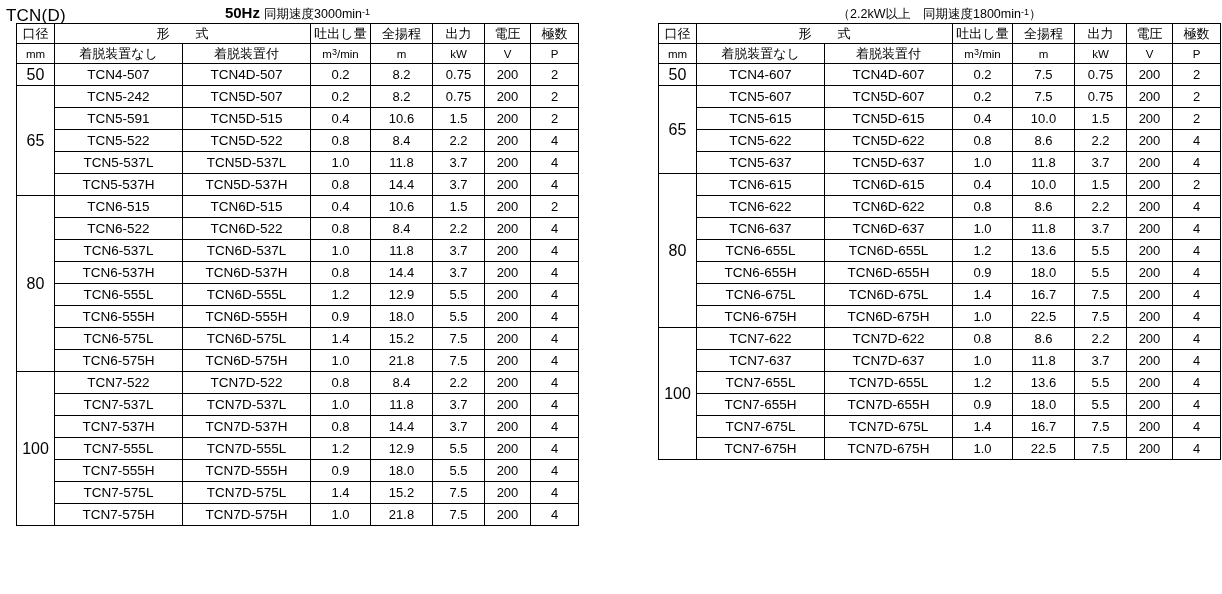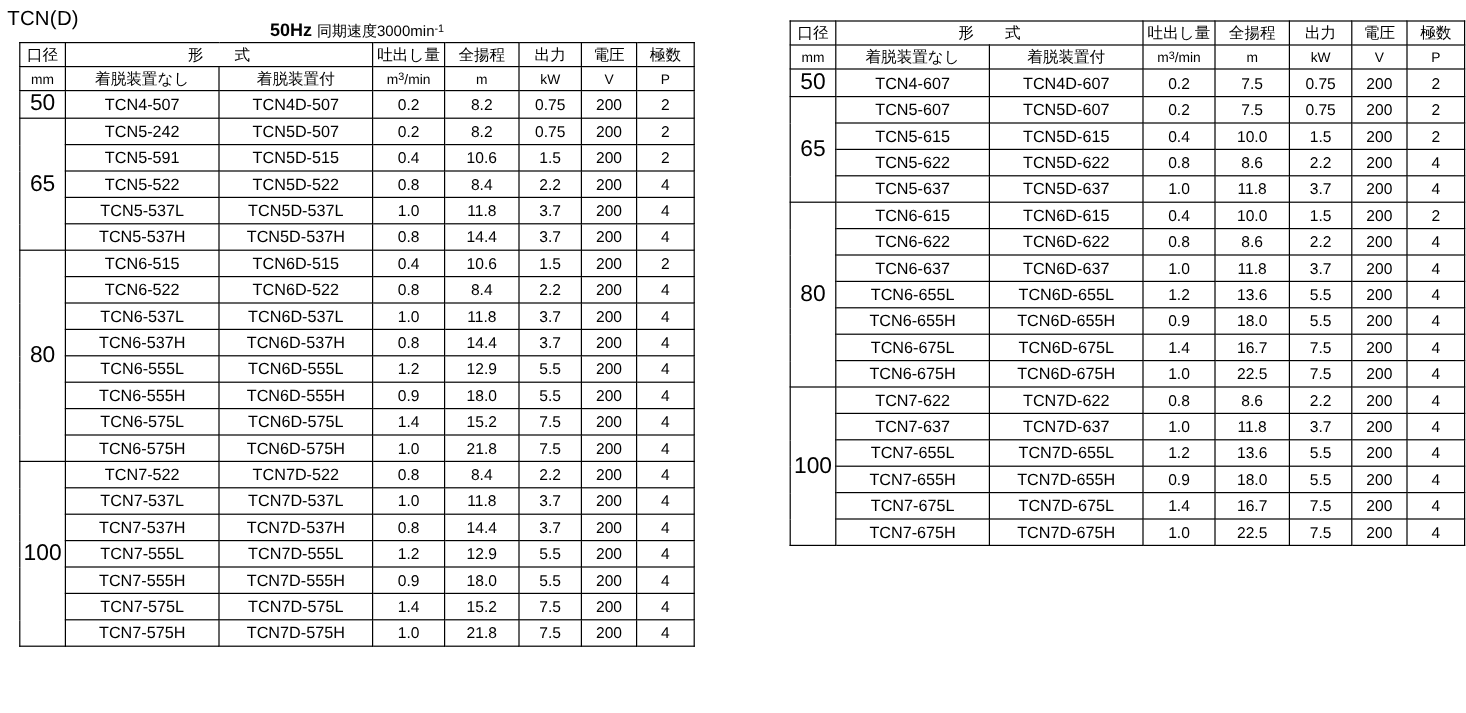--- a/index.html
+++ b/index.html
@@ -22,21 +22,21 @@
   }
   #product-title {
     position: absolute;
     left: 6px;
     top: 6px;
     font-size: 17px;
     letter-spacing: 0.2px;
   }
   .table-block {
     position: absolute;
-    top: 16px;
+    top: 4px;
     padding-left: 10px;
   }
   #block-50hz { left: 6px; }
   #block-60hz { left: 648px; }
 
   .block-heading {
     text-align: center;
     font-size: 13px;
     line-height: 16px;
     margin-bottom: 1px;
@@ -81,21 +81,21 @@
   }
   td.model {
     text-align: left;
     padding-left: 6px;
     font-size: 13.5px;
   }
   th.model-head {
     font-size: 12.5px;
   }
   td.bore {
-    font-size: 19px;
+    font-size: 16px;
   }
   .unit {
     font-size: 11.5px;
   }
   .dashed-left {
     border-left: 1px dashed #555555 !important;
   }
   .colw-bore { width: 38px; }
   .colw-model { width: 128px; }
   .colw-flow { width: 60px; }
@@ -339,20 +339,21 @@
             <td class="dashed-left">21.8</td>
             <td>7.5</td>
             <td>200</td>
             <td>4</td>
           </tr>
         </tbody>
       </table>
     </div>
   <div class="table-block" id="block-60hz">
       <div class="block-heading">
+        <div class="line2">（2.2kW以上　同期速度1800min<sup>-1</sup>）</div>
       </div>
       <table class="spec">
         <colgroup>
           <col class="colw-bore">
           <col class="colw-model">
           <col class="colw-model">
           <col class="colw-flow">
           <col class="colw-head">
           <col class="colw-kw">
           <col class="colw-v">

